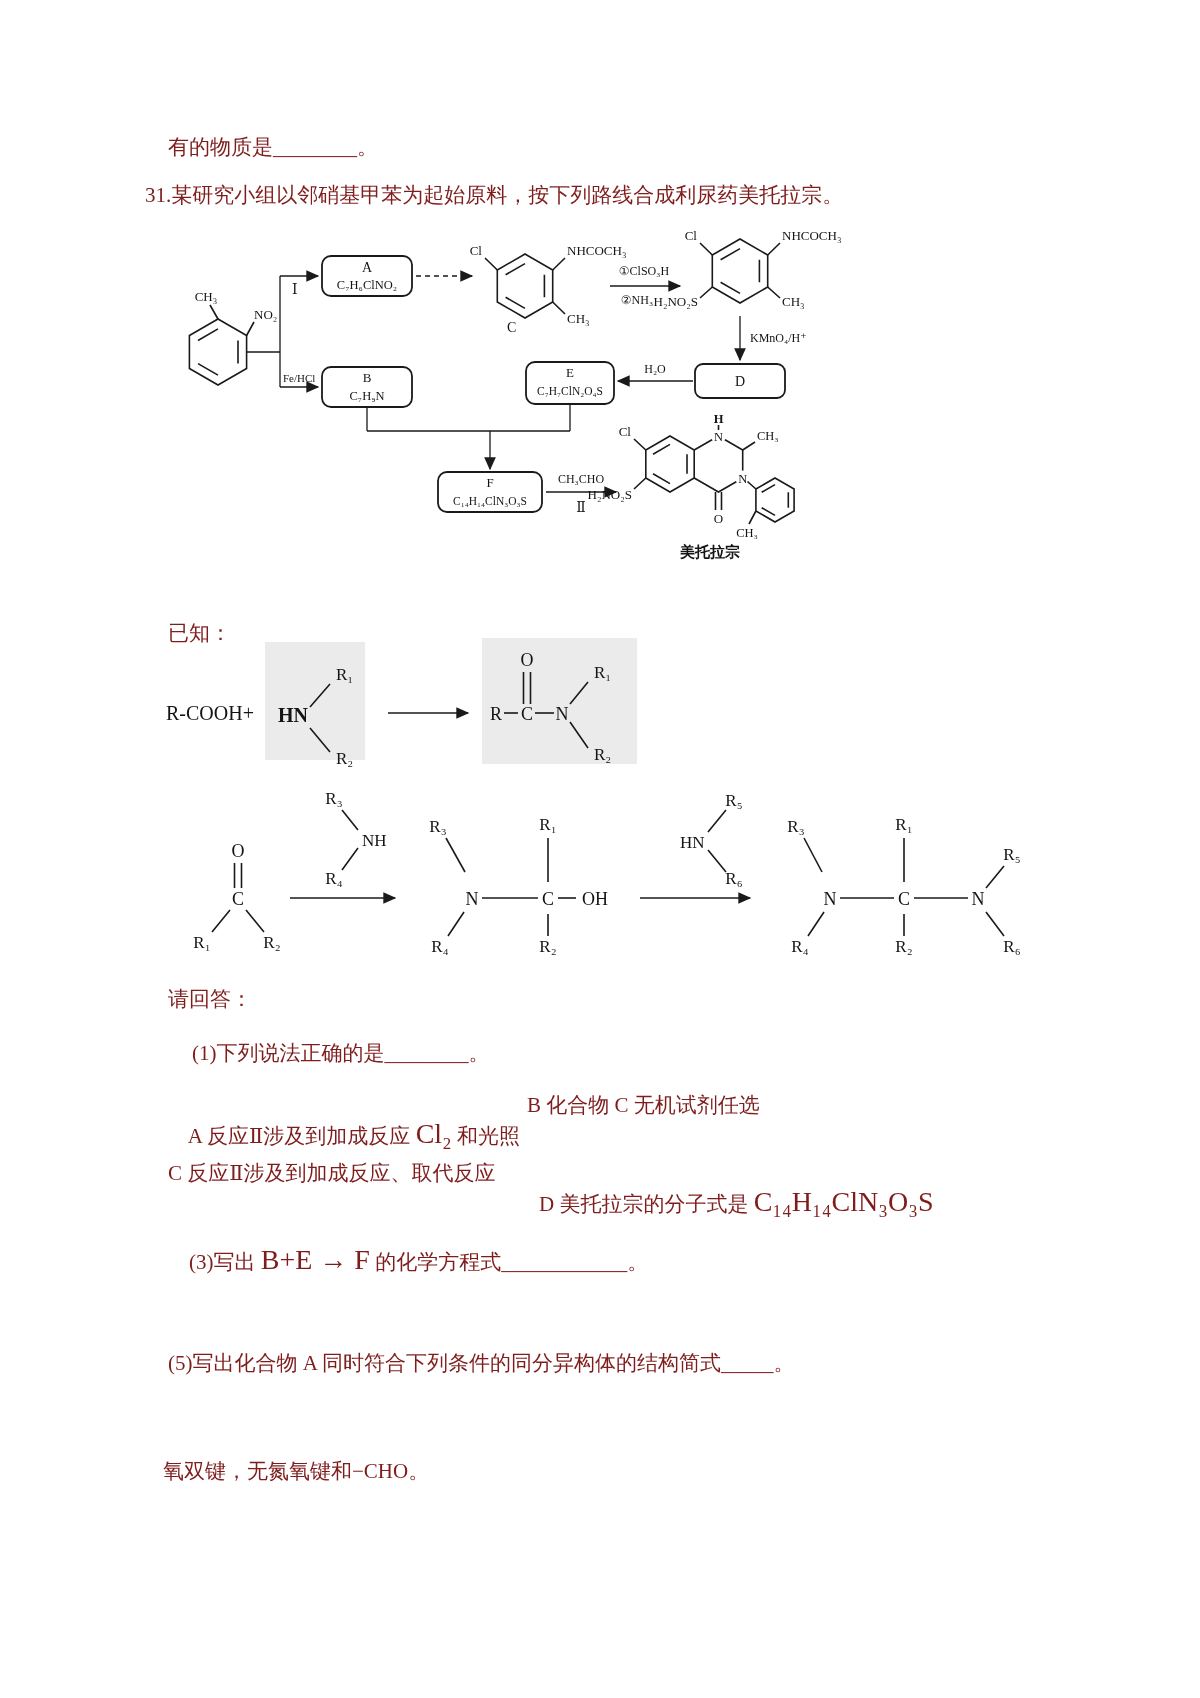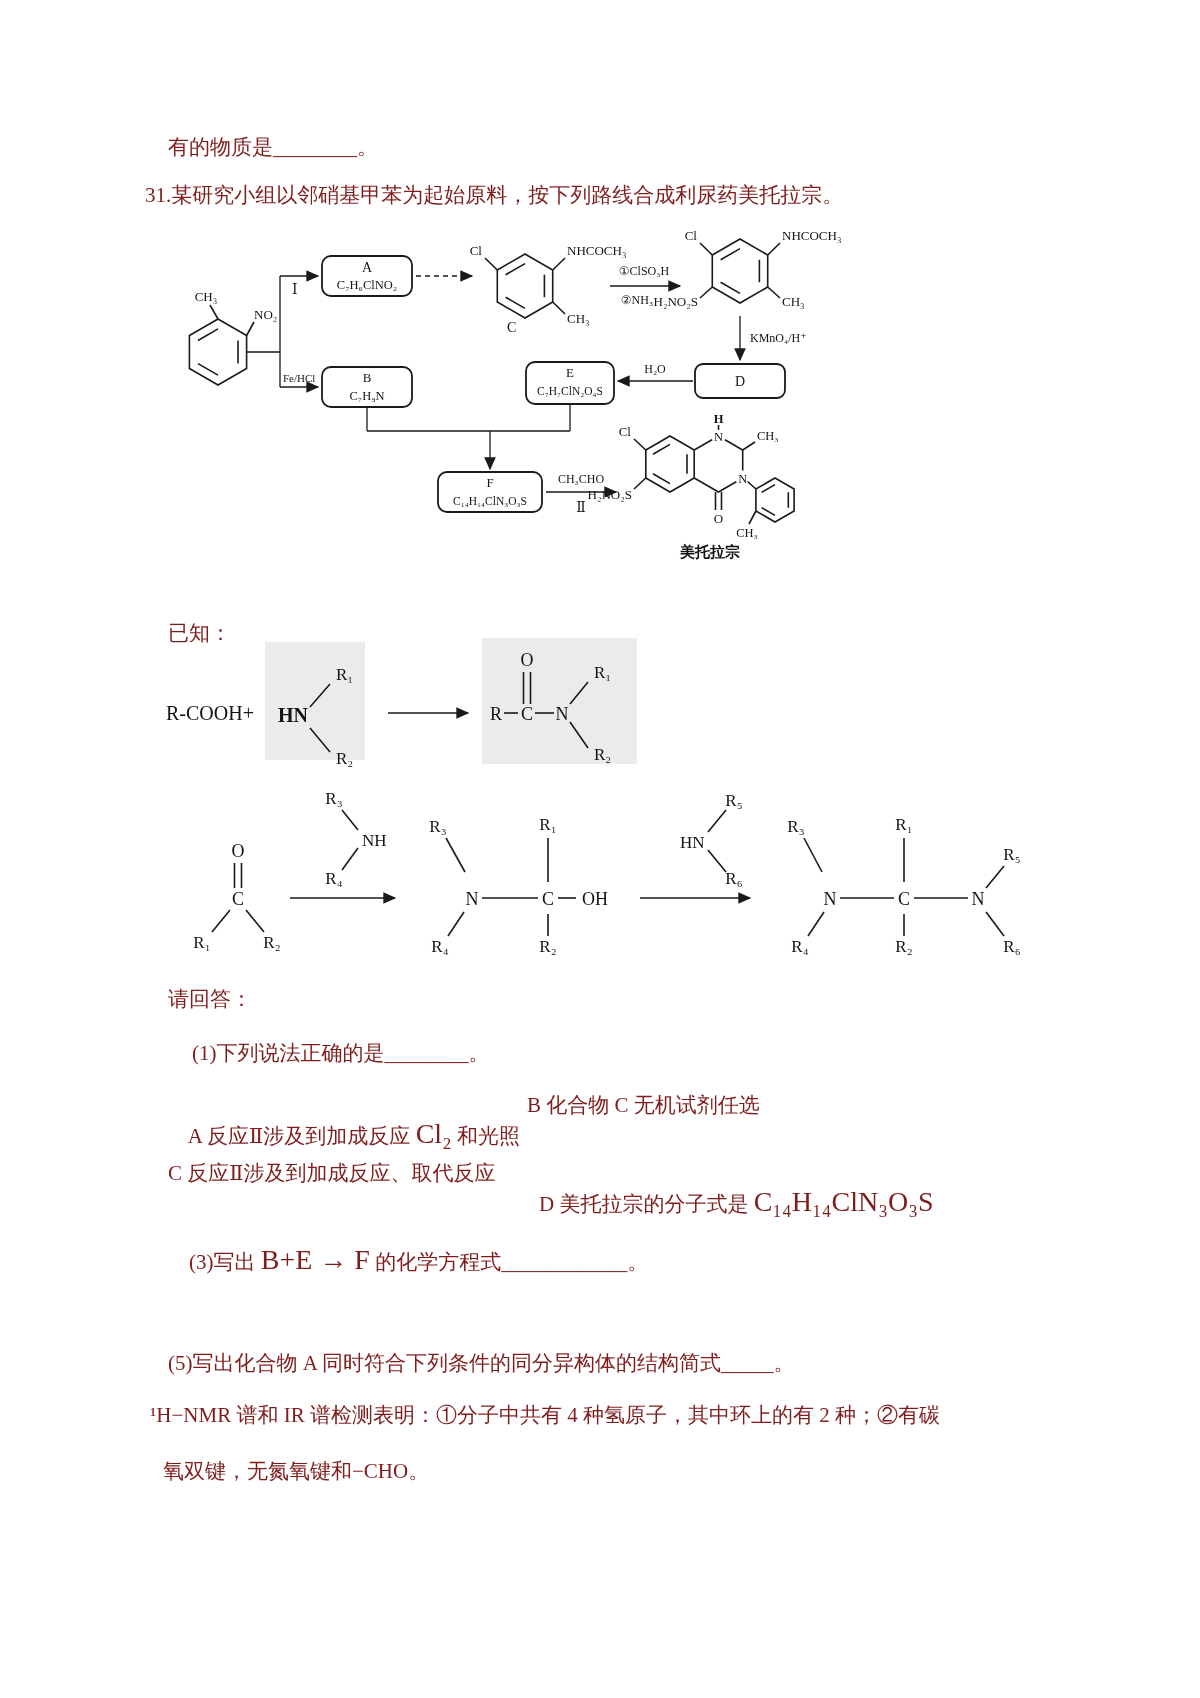--- a/index.html
+++ b/index.html
@@ -261,16 +261,15 @@
     <span>D 美托拉宗的分子式是 </span><span class="fx">C₁₄H₁₄ClN₃O₃S</span>
   </div>
 
 
   <div class="line" style="left:168px;top:1214px;">
     <span>(3)写出 </span><span class="fx">B+E → F</span><span> 的化学方程式____________。</span>
   </div>
 
   <div class="line" style="left:168px;top:1350px;">(5)写出化合物 A 同时符合下列条件的同分异构体的结构简式_____。</div>
 
-  <div class="line" style="left:150px;top:1402px;">¹H−NMR 谱和 IR 谱检测表明：①分子中共有 4 种氢原子，其中环上的有 2 种；②有碳</div>
   <div class="line" style="left:163px;top:1458px;">氧双键，无氮氧键和−CHO。</div>
 
 </div>
 
 </body></html>

